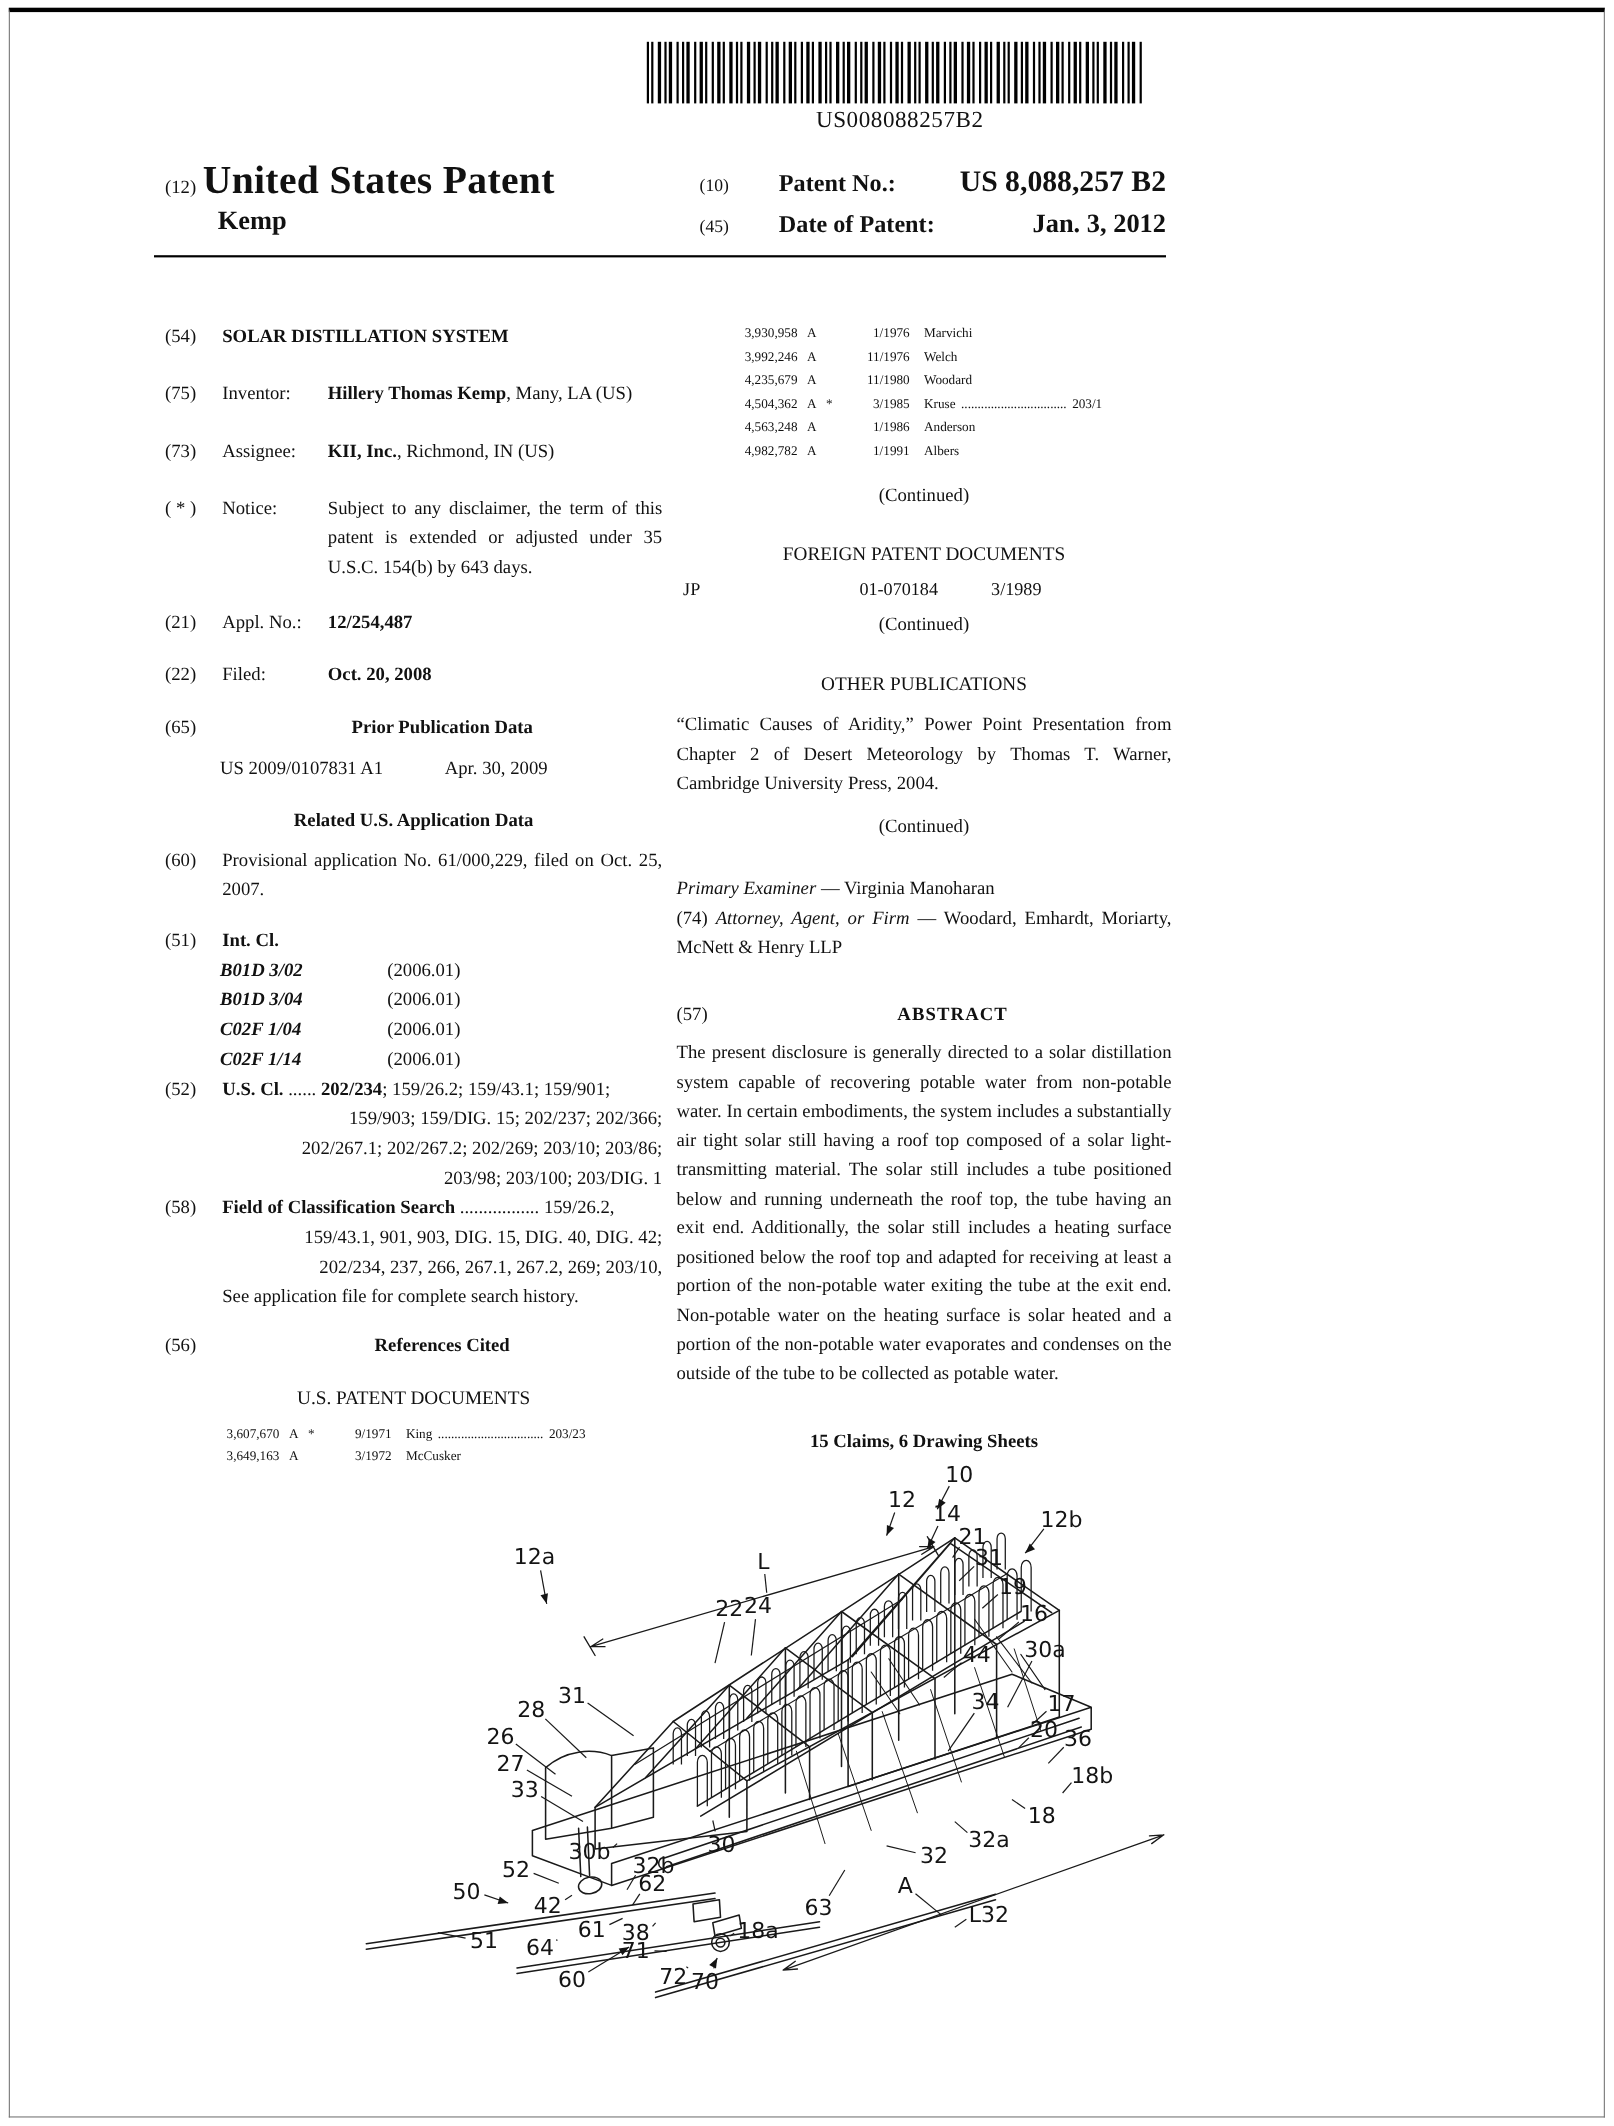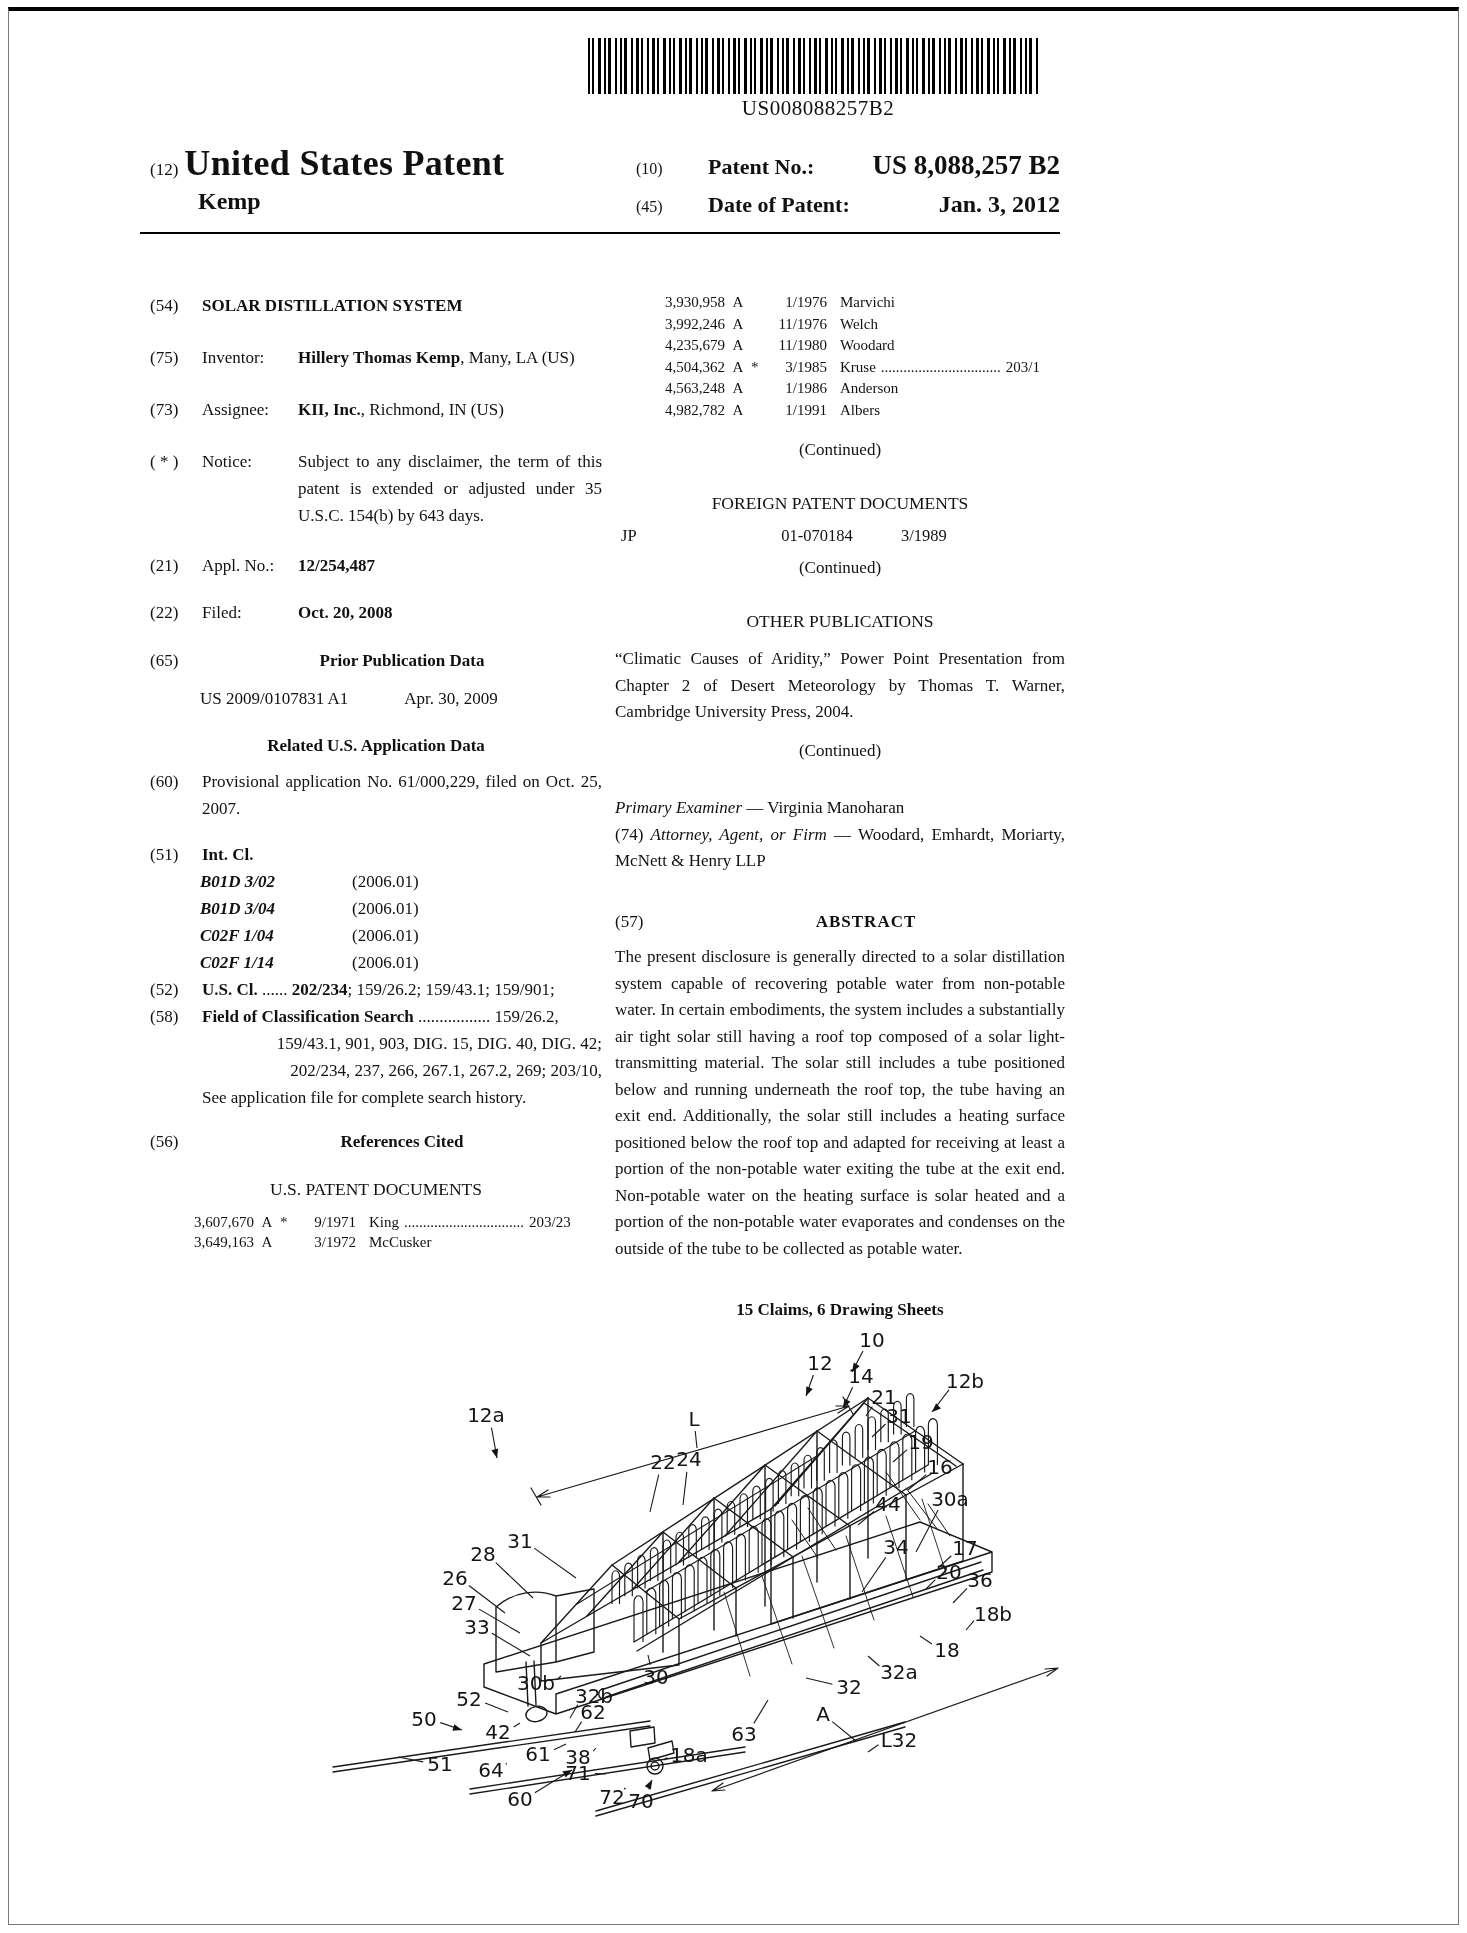--- a/index.html
+++ b/index.html
@@ -37,21 +37,21 @@
   .just{text-align:justify;}
   .cbody{flex:1;text-align:center;font-weight:bold;}
   .center{text-align:center;}
   .pubrow{display:flex;padding-left:50px;}
   .pubdate{margin-left:56px;}
   .iclrow{display:flex;padding-left:50px;}
   .iclcode{width:152px;flex:none;font-weight:bold;font-style:italic;}
   .contline{text-align:right;}
   .fieldnote{padding-left:52px;}
   .chead{text-align:center;font-size:17.5px;}
-  .refrow{display:flex;font-size:15px;line-height:20px;white-space:nowrap;}
+  .refrow{display:flex;font-size:12px;line-height:20px;white-space:nowrap;}
   #left-refs .refrow{padding-left:14px;}
   #right-refs .refrow{padding-left:20px;line-height:21.5px;}
   .rno{width:90px;text-align:right;flex:none;}
   .rkind{width:26px;text-align:center;flex:none;}
   .rstar{width:14px;flex:none;}
   .rdate{width:62px;text-align:right;flex:none;}
   .rname{padding-left:13px;}
   .rdots{padding-left:5px;}
   .rcls{padding-left:5px;}
   .forrow{display:flex;font-size:16.5px;line-height:21px;padding-left:6px;}
@@ -248,20 +248,25 @@
         </div>
         <div class="iclrow">
           <span class="iclcode">C02F 1/14</span>
           <span class="">(2006.01)</span>
         </div>
       </div>
     <div class="li">
       <span class="n">(52)</span>
       <span class="val"><span class="b">U.S. Cl.</span> <span>......</span> <span class="b">202/234</span><span>; 159/26.2; 159/43.1; 159/901;</span></span>
     </div>
+    <div id="uscl-lines">
+        <div class="contline">159/903; 159/DIG. 15; 202/237; 202/366;</div>
+        <div class="contline">202/267.1; 202/267.2; 202/269; 203/10; 203/86;</div>
+        <div class="contline">203/98; 203/100; 203/DIG. 1</div>
+      </div>
     <div class="li">
       <span class="n">(58)</span>
       <span class="val"><span class="b">Field of Classification Search</span> <span>.................</span> <span>159/26.2,</span></span>
     </div>
     <div id="field-lines">
         <div class="contline">159/43.1, 901, 903, DIG. 15, DIG. 40, DIG. 42;</div>
         <div class="contline">202/234, 237, 266, 267.1, 267.2, 269;  203/10,</div>
       </div>
     <div class="fieldnote" style="margin-bottom:17px">See application file for complete search history.</div>
     <div class="li" style="margin-bottom:21px">

